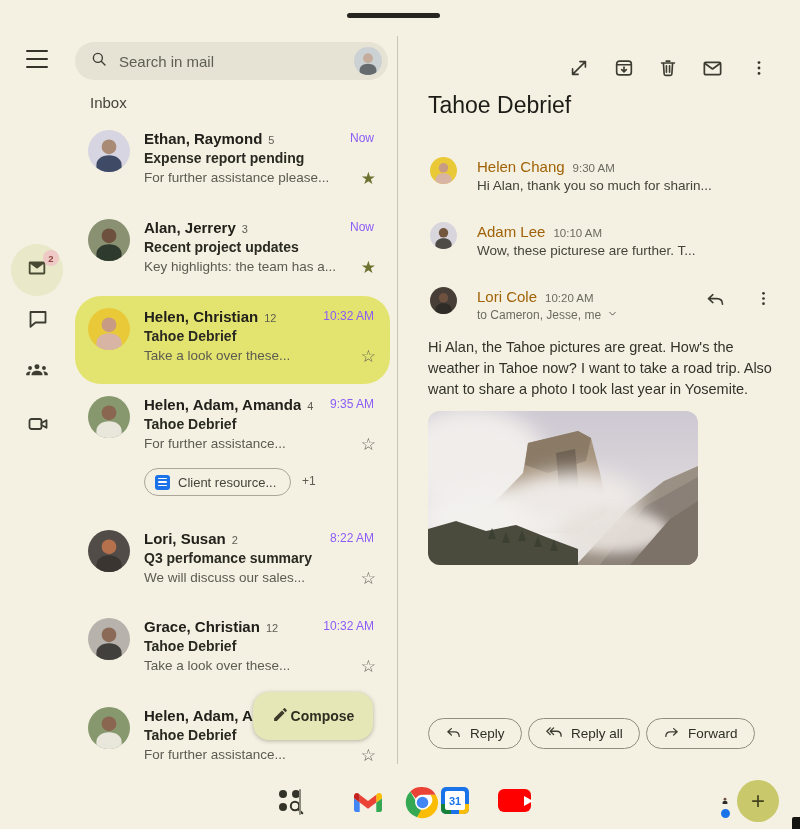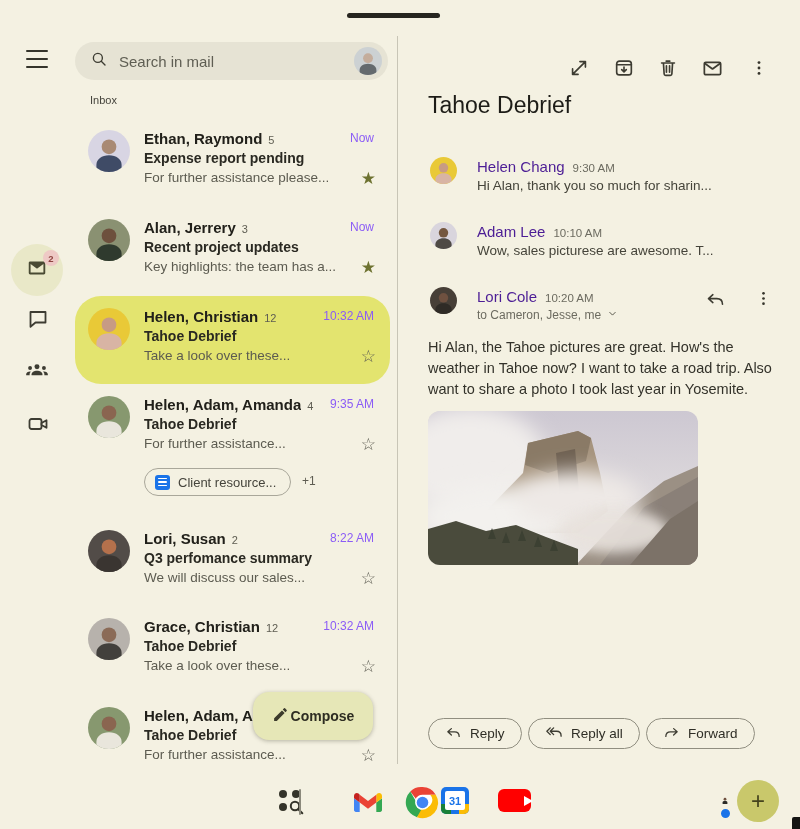--- a/index.html
+++ b/index.html
@@ -21,21 +21,21 @@
   .hamburger{left:26px;top:50px;width:22px;height:18px;display:flex;flex-direction:column;justify-content:space-between;cursor:pointer;}
   .hamburger i{display:block;height:2.4px;background:#35342b;border-radius:2px;}
 
   
   .searchbar{left:75px;top:42px;width:313px;height:38px;background:var(--search-bg);border-radius:19px;display:flex;align-items:center;padding:0 6px 0 15px;}
   .searchbar svg{flex:0 0 auto;}
   .search-input{flex:1;border:none;background:transparent;outline:none;margin-left:11px;
     font-family:"Liberation Sans",sans-serif;font-size:15px;color:#a16207;}
   .search-input::placeholder{color:#5f5e53;opacity:1;}
 
-  .inbox-label{left:90px;top:94px;font-size:11px;color:#45443c;}
+  .inbox-label{left:90px;top:94px;font-size:15px;color:#45443c;}
 
   
   .rail-pill{left:11px;top:244px;width:52px;height:52px;border-radius:50%;background:var(--rail-active);display:flex;align-items:center;justify-content:center;}
   .rail-badge{position:absolute;top:6px;right:4px;width:16px;height:16px;border-radius:50%;background:var(--badge-bg);
     color:var(--badge-text);font-size:9.5px;font-weight:bold;display:flex;align-items:center;justify-content:center;}
   .rail-btn{width:28px;height:28px;display:flex;align-items:center;justify-content:center;cursor:pointer;}
   .rail-chat{left:24px;top:307px;} .rail-spaces{left:23px;top:359px;} .rail-meet{left:24px;top:412px;}
 
   
   .sel-bg{left:75px;top:296px;width:315px;height:88px;border-radius:26px;background:var(--highlight);}
@@ -65,21 +65,21 @@
     display:flex;align-items:center;justify-content:center;gap:2px;z-index:6;box-shadow:0 1px 4px rgba(60,60,40,.35);cursor:pointer;}
   .compose span{font-size:14px;font-weight:bold;color:#2e2d22;}
 
   
   .v-div{left:397px;top:36px;width:1px;height:728px;background:var(--divider);}
 
   
   .tool-btn{width:26px;height:26px;display:flex;align-items:center;justify-content:center;cursor:pointer;}
   .thread-title{left:428px;top:92px;font-size:23px;color:#1d1c17;}
   .msg{left:430px;width:342px;height:48px;}
-  .msg-name{font-size:15px;color:#4c1d95;}
+  .msg-name{font-size:15px;color:#a16207;}
   .msg-time{font-size:11.5px;color:#6c6b60;margin-left:8px;}
   .msg-snip{position:absolute;left:47px;top:21px;font-size:13.5px;color:#45443a;white-space:nowrap;}
   .msg-text{position:absolute;left:47px;top:1px;white-space:nowrap;}
   .msg-rcpt{position:absolute;left:47px;top:21px;font-size:12px;color:#6c6b60;display:flex;align-items:center;gap:6px;cursor:pointer;}
   .msg-actions{position:absolute;right:-1px;top:2px;display:flex;gap:28px;}
   .body-text{left:428px;top:337px;width:352px;font-size:14.5px;line-height:21px;color:#33322a;}
   .photo{left:428px;top:411px;width:270px;height:154px;border-radius:12px;overflow:hidden;}
   .photo svg{width:100%;height:100%;display:block;}
   .pill-btn{height:31px;border:1px solid #908e80;border-radius:16px;display:inline-flex;align-items:center;gap:8px;padding:0 16px;font-size:13.5px;color:#2f2e26;cursor:pointer;background:transparent;}
   .pb-reply{left:428px;top:718px;} .pb-replyall{left:528px;top:718px;} .pb-forward{left:646px;top:718px;}
@@ -378,21 +378,21 @@
   </div>
 
   <div class="abs msg" style="top:222px">
     <span class="av av-adam av-s">
         <svg viewBox="0 0 40 40">
           <circle class="head" cx="20" cy="16" r="7"></circle>
           <path class="body" d="M20 24c-7 0-12 4-12 9v7h24v-7c0-5-5-9-12-9z"></path>
         </svg>
       </span>
     <div class="msg-text"><span class="msg-name">Adam Lee</span><span class="msg-time">10:10 AM</span></div>
-    <div class="msg-snip">Wow, sales picturese are awesome. T...</div>
+    <div class="msg-snip">Wow, these picturese are further. T...</div>
   </div>
 
   <div class="abs msg" style="top:287px">
     <span class="av av-loric av-s">
         <svg viewBox="0 0 40 40">
           <circle class="head" cx="20" cy="16" r="7"></circle>
           <path class="body" d="M20 24c-7 0-12 4-12 9v7h24v-7c0-5-5-9-12-9z"></path>
         </svg>
       </span>
     <div class="msg-text"><span class="msg-name">Lori Cole</span><span class="msg-time">10:20 AM</span></div>

